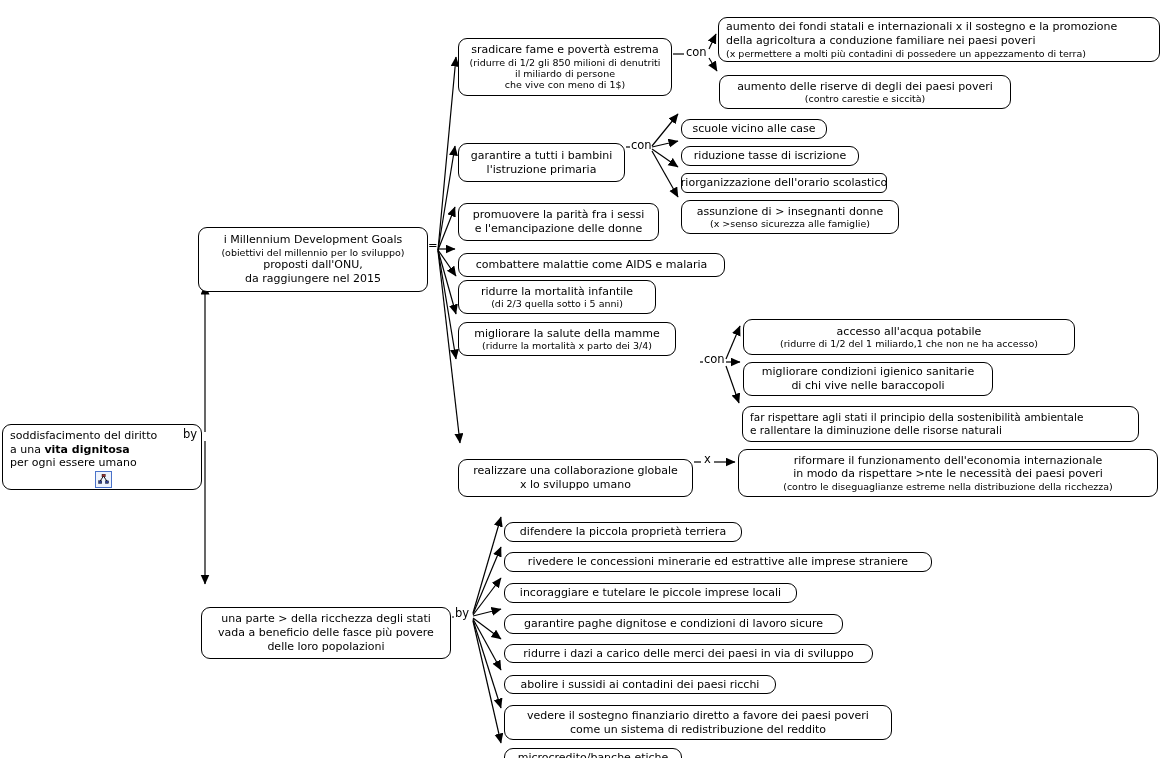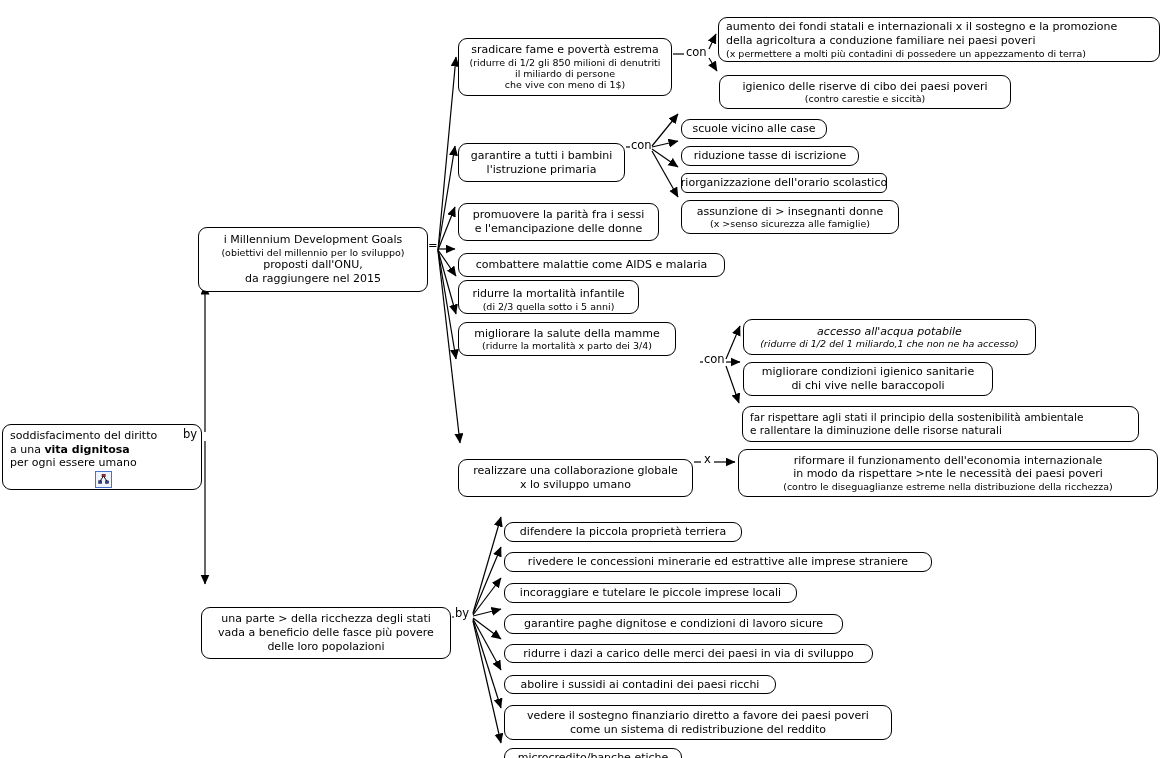--- a/index.html
+++ b/index.html
@@ -86,21 +86,21 @@
       <div class="ln small"><span>(ridurre di 1/2 gli 850 milioni di denutriti</span></div>
       <div class="ln small"><span>il miliardo di persone</span></div>
       <div class="ln small"><span>che vive con meno di 1$)</span></div>
     </div>
     <div class="node left" style="left: 718px; top: 3px; width: 442px; height: 45px;">
       <div class="ln"><span>aumento dei fondi statali e internazionali x il sostegno e la promozione</span></div>
       <div class="ln"><span>della agricoltura a conduzione familiare nei paesi poveri</span></div>
       <div class="ln small"><span>(x permettere a molti più contadini di possedere un appezzamento di terra)</span></div>
     </div>
     <div class="node" style="left: 719px; top: 61px; width: 292px; height: 34px;">
-      <div class="ln"><span>igienico delle riserve di cibo dei paesi poveri</span></div>
+      <div class="ln"><span>aumento delle riserve di degli dei paesi poveri</span></div>
       <div class="ln small"><span>(contro carestie e siccità)</span></div>
     </div>
     <div class="node" style="left: 458px; top: 129px; width: 167px; height: 39px;">
       <div class="ln"><span>garantire a tutti i bambini</span></div>
       <div class="ln"><span>l'istruzione primaria</span></div>
     </div>
     <div class="node" style="left: 681px; top: 105px; width: 146px; height: 20px;">
       <div class="ln"><span>scuole vicino alle case</span></div>
     </div>
     <div class="node" style="left: 681px; top: 132px; width: 178px; height: 20px;">
@@ -113,29 +113,29 @@
       <div class="ln"><span>assunzione di &gt; insegnanti donne</span></div>
       <div class="ln small"><span>(x &gt;senso sicurezza alle famiglie)</span></div>
     </div>
     <div class="node" style="left: 458px; top: 189px; width: 201px; height: 38px;">
       <div class="ln"><span>promuovere la parità fra i sessi</span></div>
       <div class="ln"><span>e l'emancipazione delle donne</span></div>
     </div>
     <div class="node" style="left: 458px; top: 239px; width: 267px; height: 24px;">
       <div class="ln"><span>combattere malattie come AIDS e malaria</span></div>
     </div>
-    <div class="node" style="left: 458px; top: 266px; width: 181px; height: 34px; justify-content: flex-end;">
+    <div class="node" style="left: 458px; top: 266px; width: 198px; height: 34px;">
       <div class="ln"><span>ridurre la mortalità infantile</span></div>
       <div class="ln small"><span>(di 2/3 quella sotto i 5 anni)</span></div>
     </div>
     <div class="node" style="left: 458px; top: 308px; width: 218px; height: 34px;">
       <div class="ln"><span>migliorare la salute della mamme</span></div>
       <div class="ln small"><span>(ridurre la mortalità x parto dei 3/4)</span></div>
     </div>
-    <div class="node" style="left: 743px; top: 305px; width: 293px; height: 36px; font-style: italic;">
+    <div class="node" style="left: 743px; top: 305px; width: 332px; height: 36px;">
       <div class="ln"><span>accesso all'acqua potabile</span></div>
       <div class="ln small"><span>(ridurre di 1/2 del 1 miliardo,1 che non ne ha accesso)</span></div>
     </div>
     <div class="node" style="left: 743px; top: 348px; width: 250px; height: 34px;">
       <div class="ln"><span>migliorare condizioni igienico sanitarie</span></div>
       <div class="ln"><span>di chi vive nelle baraccopoli</span></div>
     </div>
     <div class="node left" style="left: 742px; top: 392px; width: 397px; height: 36px; font-size: 10.5px;">
       <div class="ln"><span>far rispettare agli stati il principio della sostenibilità ambientale</span></div>
       <div class="ln"><span>e rallentare la diminuzione delle risorse naturali</span></div>

